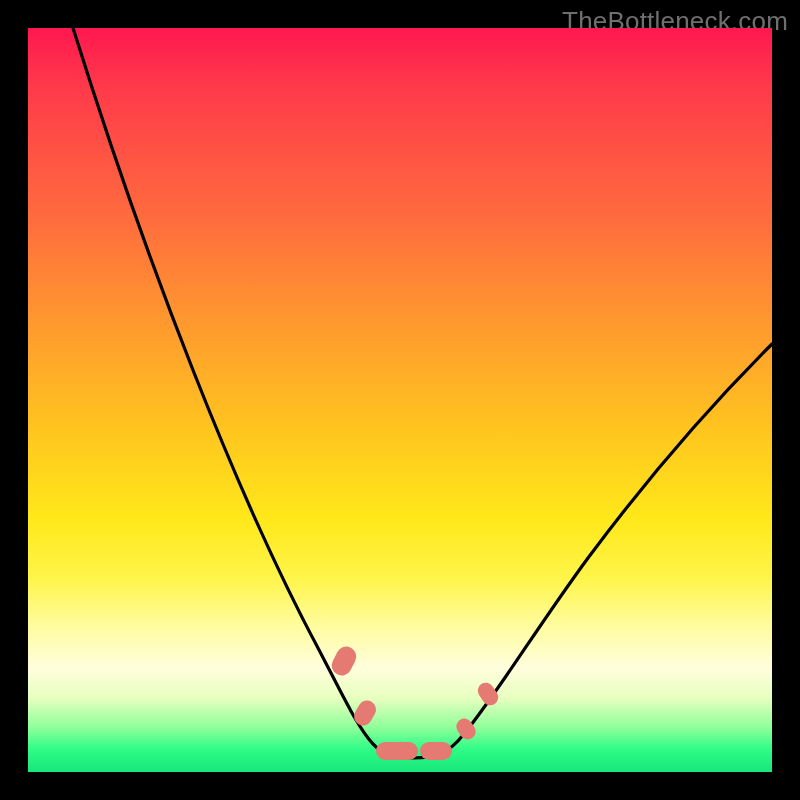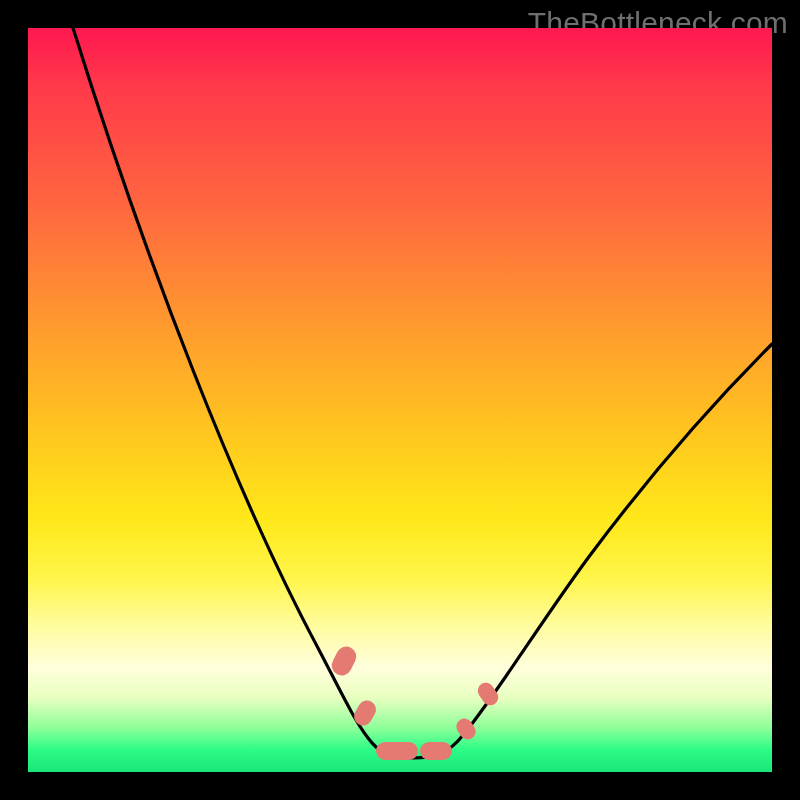--- a/index.html
+++ b/index.html
@@ -41,21 +41,21 @@
       #8fff9a 94%,
       #2dfc86 97%,
       #18e67a 100%
     );
   }
   .watermark {
     position: absolute;
     top: 6px;
     right: 12px;
     color: #6f6f6f;
-    font-size: 30px;
+    font-size: 26px;
     letter-spacing: 0.2px;
     user-select: none;
   }
   svg.curve {
     position: absolute;
     left: 0;
     top: 0;
     width: 744px;
     height: 744px;
     overflow: visible;

